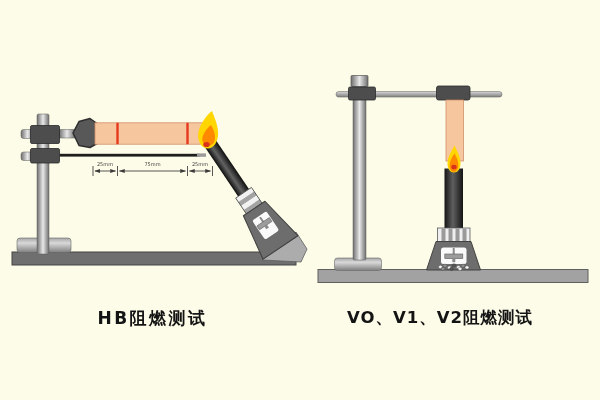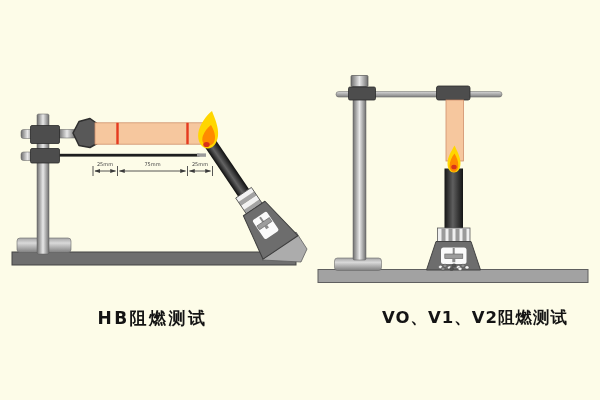--- a/index.html
+++ b/index.html
@@ -12,21 +12,21 @@
   .diagram{position:absolute;top:0;}
   .diagram-left{left:0;}
   .diagram-right{left:310px;}
   .caption{
     position:absolute;
     font-weight:bold;color:#141414;text-align:center;
     font-family:"DejaVu Sans","Liberation Sans",sans-serif;
     white-space:nowrap;
   }
   .caption-left{left:0;width:305px;top:307px;font-size:17px;letter-spacing:2.5px;}
-  .caption-right{left:312px;width:256px;top:307px;font-size:16.5px;letter-spacing:1px;text-align:right;}
+  .caption-right{left:312px;width:256px;top:307px;font-size:16.5px;letter-spacing:1px;}
   .dim-label{font-size:5px;fill:#444;font-family:"DejaVu Sans",sans-serif;}
 </style>
 </head>
 <body>
 
 <div class="stage">
 
   <svg class="diagram diagram-left" width="310" height="300" viewBox="0 0 310 300">
     <defs>
       <linearGradient id="metalHL" x1="0" y1="0" x2="1" y2="0">

